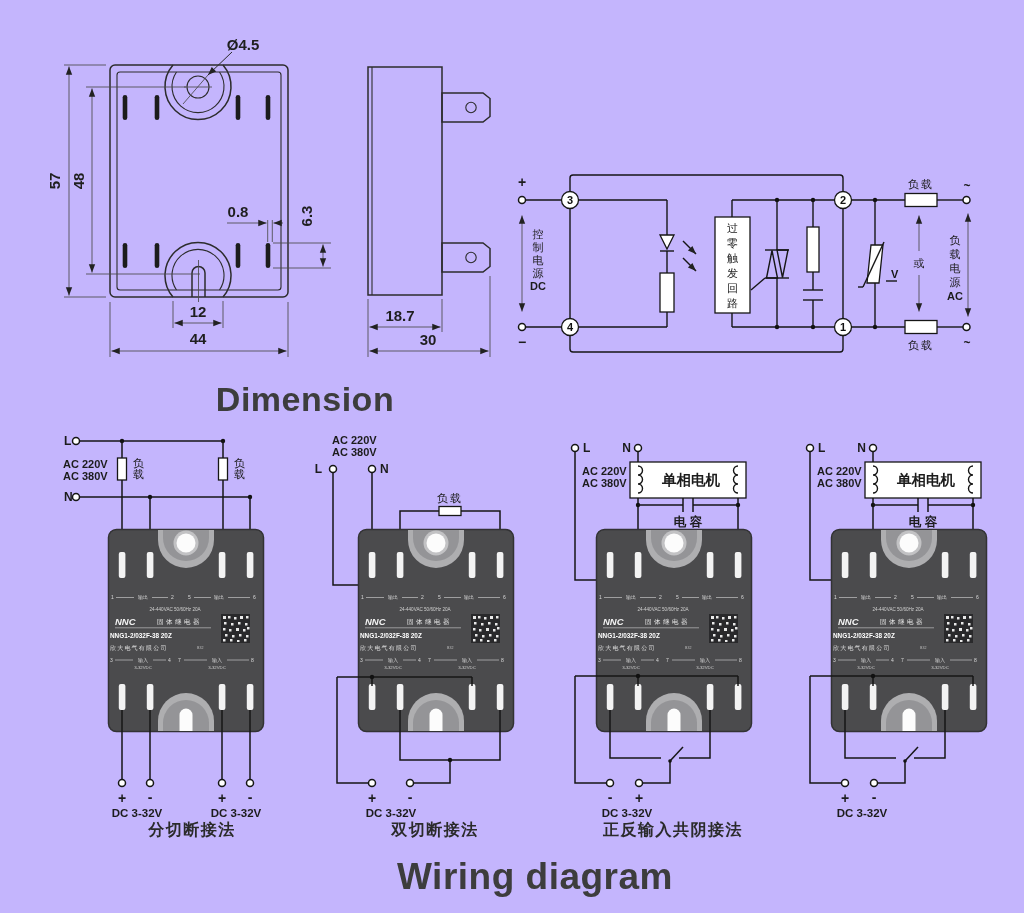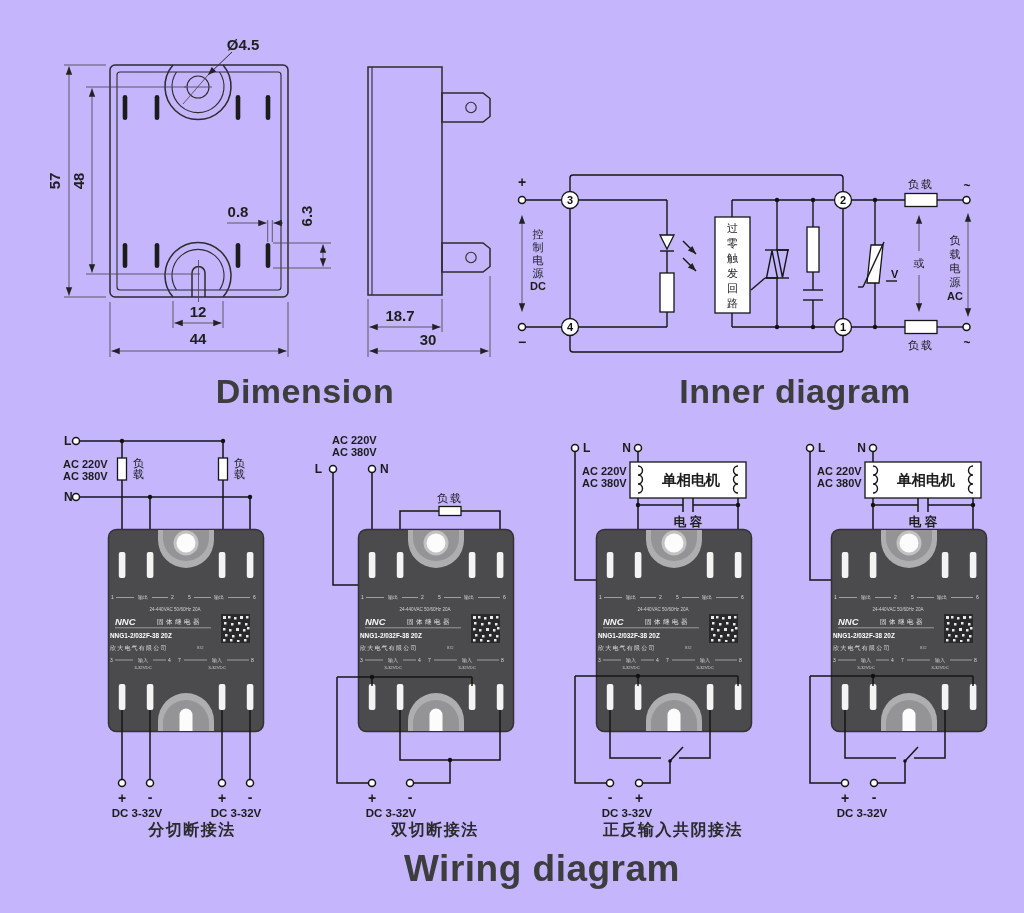--- a/index.html
+++ b/index.html
@@ -17,21 +17,21 @@
   .dthin{stroke:#4a4a4a;stroke-width:0.85;fill:none;}
   .dt{font-size:15px;font-weight:600;fill:#1f1f1f;}
   .lab{font-size:11px;font-weight:bold;fill:#1c1c1c;}
   .lab2{font-size:12px;font-weight:bold;fill:#1c1c1c;}
   .cjk{font-size:11px;fill:#1c1c1c;}
   .pol{font-size:14px;font-weight:bold;fill:#1c1c1c;text-anchor:middle;}
   .dcl{font-size:11.5px;font-weight:bold;fill:#1c1c1c;text-anchor:middle;}
   .mrow{font-size:5px;fill:#d9d9d9;}
   .mline{stroke:#c4c4c4;stroke-width:0.7;}
   .title{position:absolute;text-align:center;font-weight:600;color:#3d3d3d;
-         font-size:34px;letter-spacing:0.5px;}
+         font-size:34px;letter-spacing:0.5px;margin-top:8px;}
   .caption{position:absolute;text-align:center;font-weight:bold;color:#2b2b2b;
            font-size:16px;letter-spacing:1.5px;}
 </style>
 </head>
 <body>
 
 <div id="stage">
 
 <svg class="hiddefs">
   <defs>
@@ -327,21 +327,20 @@
       <text class="cjk" x="455" y="94">负</text>
       <text class="cjk" x="455" y="108">载</text>
       <text class="cjk" x="455" y="122">电</text>
       <text class="cjk" x="455" y="136">源</text>
       <text class="cjk" x="455" y="150" font-weight="bold" font-size="10">AC</text>
     </g>
   </g>
 </svg>
 
 <div class="title" style="left:150px;top:372px;width:310px">Dimension</div>
-<div class="title" style="left:640px;top:372px;width:310px">Inner diagram</div>
 
 <svg style="left:40px;top:425px" width="260" height="420" viewBox="0 0 260 420">
   <text class="lab2" x="24" y="20">L</text>
   <circle class="oc" cx="36" cy="16" r="3.5"></circle>
   <line class="w" x1="39.5" y1="16" x2="183" y2="16"></line>
   <circle class="dot" cx="82" cy="16" r="2.2"></circle>
       <circle class="dot" cx="183" cy="16" r="2.2"></circle>
   <text class="lab" x="23" y="43">AC 220V</text>
   <text class="lab" x="23" y="55">AC 380V</text>
   <line class="w" x1="82" y1="16" x2="82" y2="33"></line>
@@ -496,15 +495,15 @@
   <circle class="oc" cx="84" cy="358" r="3.5"></circle>
   <text class="pol" x="55" y="378">+</text>
   <text class="pol" x="84" y="377">-</text>
   <text class="dcl" x="72" y="392">DC 3-32V</text>
 </svg>
 
 <div class="caption" style="left:92px;top:820px;width:200px">分切断接法</div>
 <div class="caption" style="left:335px;top:820px;width:200px">双切断接法</div>
 <div class="caption" style="left:573px;top:820px;width:200px">正反输入共阴接法</div>
 
-<div class="title" style="left:342px;top:848px;width:400px;font-size:37px">Wiring diagram</div>
+<div class="title" style="left:335px;top:848px;width:400px;font-size:37px">Wiring diagram</div>
 
 </div>
 
 </body></html>

